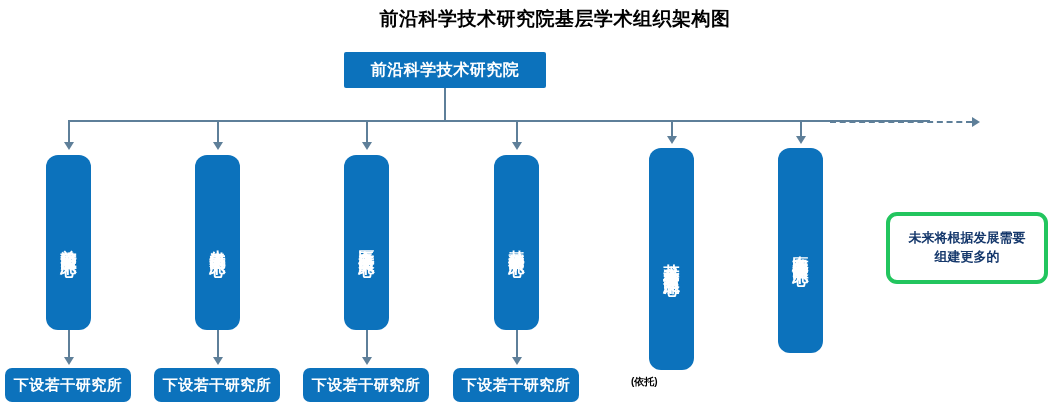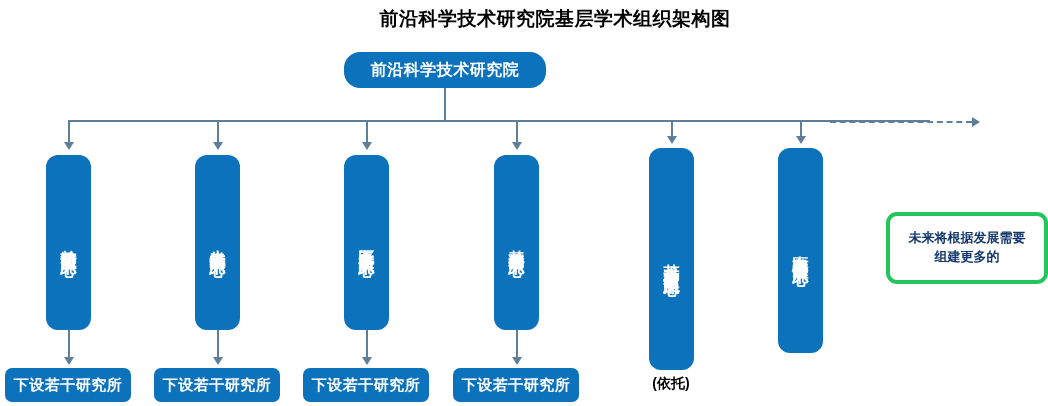--- a/index.html
+++ b/index.html
@@ -34,21 +34,21 @@
   }
 
   
   #root-box {
     position: absolute;
     left: 344px;
     top: 52px;
     width: 202px;
     height: 36px;
     background: #0C72BC;
-    border-radius: 16px;
+    border-radius: 2px;
     color: #ffffff;
     font-size: 16px;
     font-weight: bold;
     display: flex;
     align-items: center;
     justify-content: center;
     letter-spacing: 0.5px;
     white-space: nowrap;
   }
 
@@ -97,24 +97,23 @@
     display: flex;
     align-items: center;
     justify-content: center;
     letter-spacing: 1.5px;
     line-height: 1;
   }
 
   
   .sub-note {
     position: absolute;
-    font-size: 14px;
+    font-size: 10px;
     font-weight: bold;
     color: #000000;
-    text-align: center;
     white-space: nowrap;
   }
 
   
   .leaf-box {
     position: absolute;
     height: 34px;
     background: #0C72BC;
     border-radius: 7px;
     color: #ffffff;

